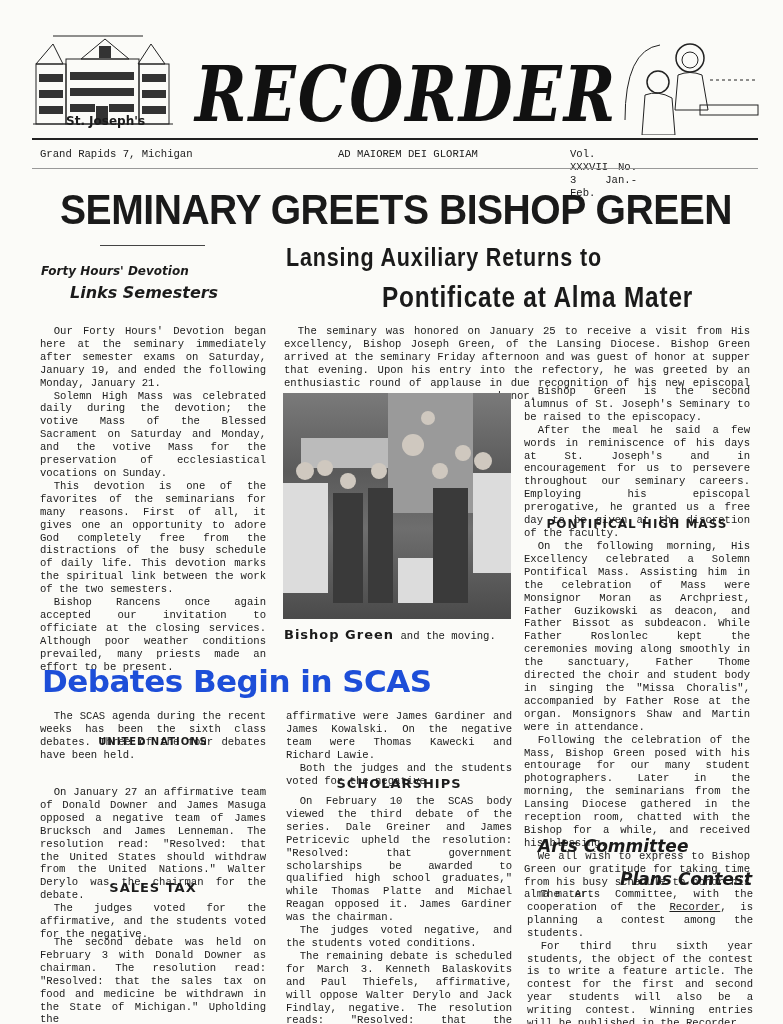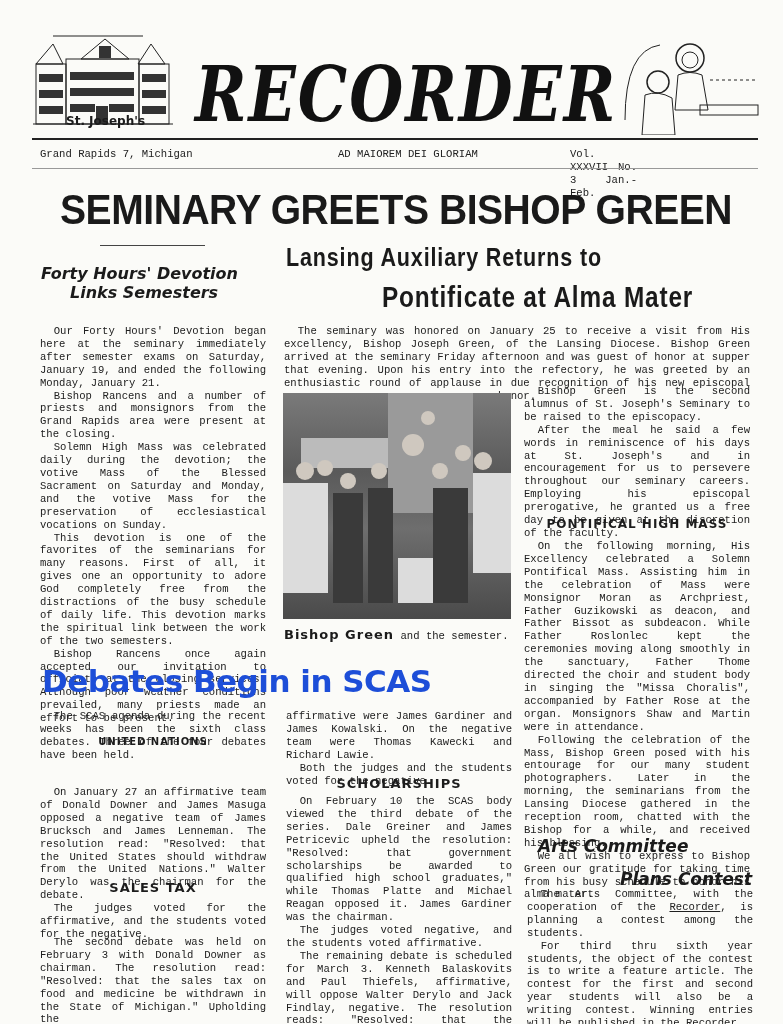--- a/index.html
+++ b/index.html
@@ -64,25 +64,24 @@
   <div class="abs" style="left:32px;top:138px;width:726px;height:2px;background:#222;"></div>
   <div class="abs tw" style="left:40px;top:148px;">Grand Rapids 7, Michigan</div>
   <div class="abs tw" style="left:338px;top:148px;">AD MAIOREM DEI GLORIAM</div>
   <div class="abs tw" style="left:570px;top:148px;">Vol. XXXVII No. 3 Jan.-Feb.</div>
   <div class="abs" style="left:32px;top:168px;width:726px;height:1px;background:#999;"></div>
 </div>
 
 <div class="abs cond" style="left:60px;top:186px;font-size:42px;color:#1a1a1a;transform:scaleX(0.93);letter-spacing:-0.5px;">SEMINARY GREETS BISHOP GREEN</div>
 
 <div class="abs" style="left:100px;top:245px;width:105px;height:1px;background:#444;"></div>
-<div class="abs ital" style="left:41px;top:264px;font-size:16px;">Forty Hours' Devotion</div>
+<div class="abs ital" style="left:41px;top:264px;font-size:12px;">Forty Hours' Devotion</div>
 <div class="abs ital" style="left:70px;top:283px;font-size:16px;">Links Semesters</div>
 <div class="abs tw" style="left:40px;top:325px;width:226px;">
   <p>Our Forty Hours' Devotion began here at the seminary immediately after semester exams on Saturday, January 19, and ended the following Monday, January 21.</p>
-  <p>Bishop Rancens and a number of priests and monsignors from the Grand Rapids area were present at the closing.</p>
   <p>Solemn High Mass was celebrated daily during the devotion; the votive Mass of the Blessed Sacrament on Saturday and Monday, and the votive Mass for the preservation of ecclesiastical vocations on Sunday.</p>
   <p>This devotion is one of the favorites of the seminarians for many reasons. First of all, it gives one an opportunity to adore God completely free from the distractions of the busy schedule of daily life. This devotion marks the spiritual link between the work of the two semesters.</p>
   <p>Bishop Rancens once again accepted our invitation to officiate at the closing services. Although poor weather conditions prevailed, many priests made an effort to be present.</p>
 </div>
 
 <div class="abs cond" style="left:286px;top:243px;font-size:25px;transform:scaleX(0.86);letter-spacing:1px;">Lansing Auxiliary Returns to</div>
 <div class="abs cond" style="left:382px;top:281px;font-size:29px;transform:scaleX(0.84);letter-spacing:1px;">Pontificate at Alma Mater</div>
 <div class="abs tw" style="left:284px;top:325px;width:466px;">
   <p style="text-align-last:center;">The seminary was honored on January 25 to receive a visit from His excellency, Bishop Joseph Green, of the Lansing Diocese. Bishop Green arrived at the seminary Friday afternoon and was guest of honor at supper that evening. Upon his entry into the refectory, he was greeted by an enthusiastic round of applause in due recognition of his new episcopal honor.</p>
 </div>
@@ -108,21 +107,21 @@
         <circle cx="145" cy="25" r="7"></circle>
     </g>
     <g fill="#3a3a3a">
       <rect x="50" y="100" width="30" height="110"></rect>
       <rect x="85" y="95" width="25" height="115"></rect>
       <rect x="150" y="95" width="35" height="115"></rect>
     </g>
   </svg>
 </div>
 <div class="abs" style="left:284px;top:625px;white-space:nowrap;">
-  <span class="sans" style="font-size:13px;letter-spacing:1px;">Bishop Green</span><span class="tw"> and the semester.</span>
+  <span class="sans" style="font-size:13px;letter-spacing:1px;">Bishop Green</span><span class="tw"> and the moving.</span>
 </div>
 
 <div class="abs tw" style="left:524px;top:385px;width:226px;">
   <p>Bishop Green is the second alumnus of St. Joseph's Seminary to be raised to the episcopacy.</p>
   <p>After the meal he said a few words in reminiscence of his days at St. Joseph's and in encouragement for us to persevere throughout our seminary careers. Employing his episcopal prerogative, he granted us a free day to be given at the discretion of the faculty.</p>
 </div>
 <div class="abs sub" style="left:524px;top:517px;width:226px;font-size:12px;">PONTIFICAL HIGH MASS</div>
 <div class="abs tw" style="left:524px;top:540px;width:226px;">
   <p>On the following morning, His Excellency celebrated a Solemn Pontifical Mass. Assisting him in the celebration of Mass were Monsignor Moran as Archpriest, Father Guzikowski as deacon, and Father Bissot as subdeacon. While Father Roslonlec kept the ceremonies moving along smoothly in the sanctuary, Father Thome directed the choir and student body in singing the "Missa Choralis", accompanied by Father Rose at the organ. Monsignors Shaw and Martin were in attendance.</p>
   <p>Following the celebration of the Mass, Bishop Green posed with his entourage for our many student photographers. Later in the morning, the seminarians from the Lansing Diocese gathered in the reception room, chatted with the Bishop for a while, and received his blessing.</p>
@@ -143,21 +142,21 @@
   <p>The second debate was held on February 3 with Donald Downer as chairman. The resolution read: "Resolved: that the sales tax on food and medicine be withdrawn in the State of Michigan." Upholding the</p>
 </div>
 
 <div class="abs tw" style="left:286px;top:710px;width:226px;">
   <p style="text-indent:0;">affirmative were James Gardiner and James Kowalski. On the negative team were Thomas Kawecki and Richard Lawie.</p>
   <p>Both the judges and the students voted for the negative.</p>
 </div>
 <div class="abs sub" style="left:286px;top:776px;width:226px;font-size:13px;">SCHOLARSHIPS</div>
 <div class="abs tw" style="left:286px;top:795px;width:226px;">
   <p>On February 10 the SCAS body viewed the third debate of the series. Dale Greiner and James Petricevic upheld the resolution: "Resolved: that government scholarships be awarded to qualified high school graduates," while Thomas Platte and Michael Reagan opposed it. James Gardiner was the chairman.</p>
-  <p>The judges voted negative, and the students voted affirmative.</p>
+  <p>The judges voted negative, and the students voted conditions.</p>
   <p>The remaining debate is scheduled for March 3. Kenneth Balaskovits and Paul Thiefels, affirmative, will oppose Walter Derylo and Jack Findlay, negative. The resolution reads: "Resolved: that the constitution proposed for the State of Michigan be adopted."</p>
 </div>
 
 <div class="abs ital" style="left:538px;top:836px;font-size:17px;">Arts Committee</div>
 <div class="abs ital" style="left:620px;top:862px;font-size:17px;margin-top:7px;">Plans Contest</div>
 <div class="abs tw" style="left:527px;top:888px;width:226px;">
   <p><span>The Arts Committee, with the cooperation of the </span><u>Recorder</u><span>, is planning a contest among the students.</span></p>
   <p><span>For third thru sixth year students, the object of the contest is to write a feature article. The contest for the first and second year students will also be a writing contest. Winning entries will be published in the </span><u>Recorder</u><span>.</span></p>
 </div>
 

